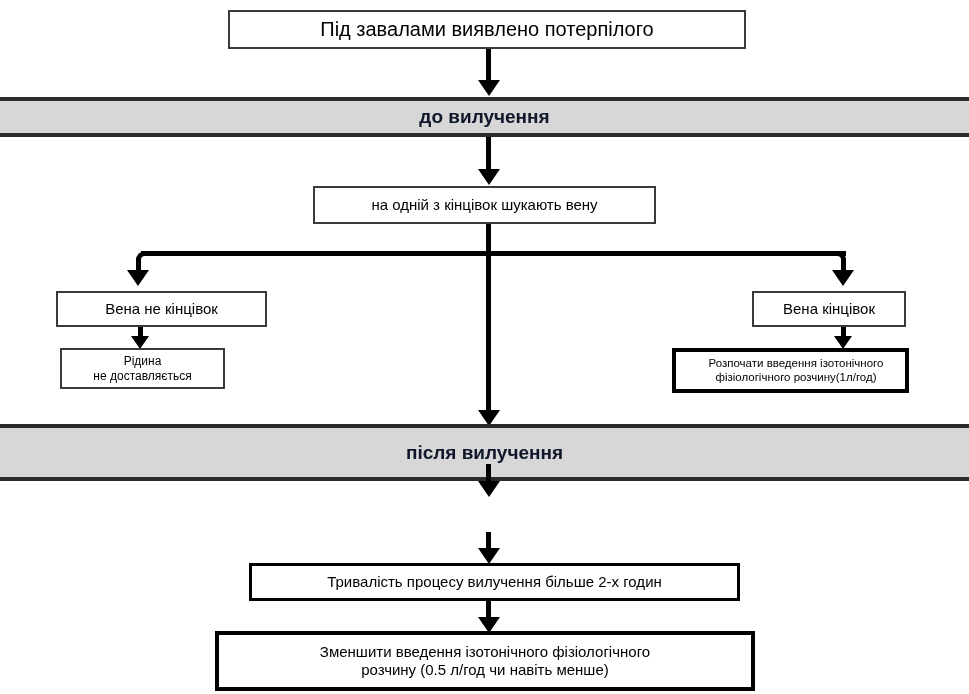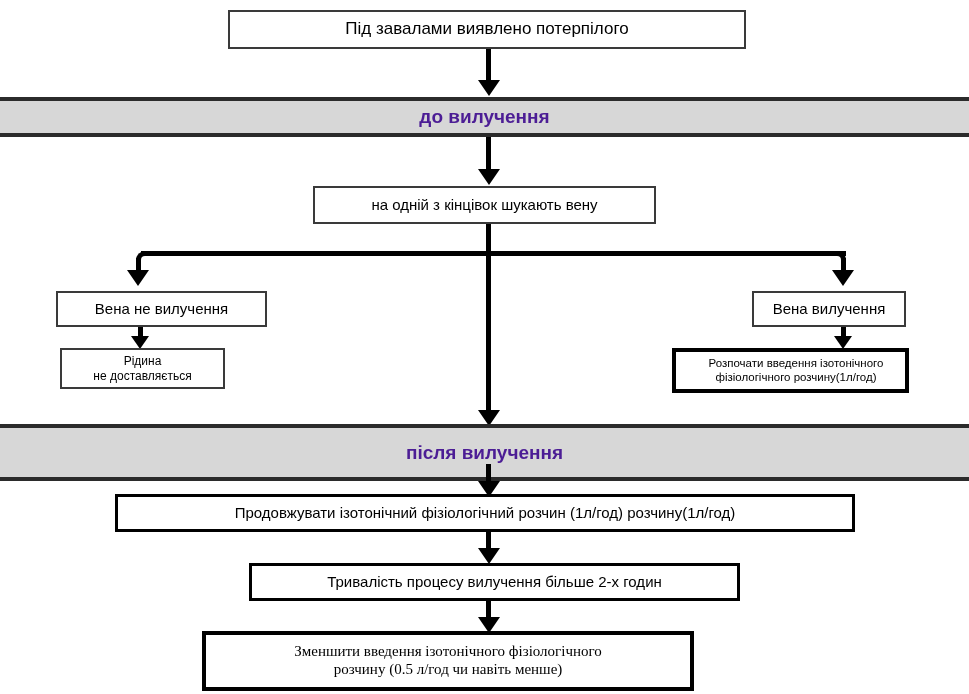--- a/index.html
+++ b/index.html
@@ -28,40 +28,40 @@
     justify-content: center;
     text-align: center;
     color: #000000;
     line-height: 1.18;
     white-space: pre-line;
   }
   .node.thin   { border: 2px solid #3a3a3a; }
   .node.thick  { border: 4px solid #000000; }
   .node.medium { border: 3px solid #000000; }
 
-  .t-lg  { font-size: 17px; }
+  .t-lg  { font-size: 20px; }
   .t-md  { font-size: 15px; }
   .t-sm  { font-size: 12px; }
   .t-xs  { font-size: 11.5px; padding-left: 11px; }
 
   
   .band {
     position: absolute;
     left: 0;
     width: 969px;
     box-sizing: border-box;
     background: #d7d7d7;
     border-top: 4px solid #2b2b2b;
     border-bottom: 4px solid #2b2b2b;
     display: flex;
     align-items: center;
     justify-content: center;
     font-size: 19px;
     font-weight: bold;
-    color: #4c1d95;
+    color: #0f172a;
   }
 
   
   .vline {
     position: absolute;
     background: #000000;
     width: 5px;
   }
   .hline {
     position: absolute;
@@ -123,47 +123,46 @@
   <div class="hline" style="left:141px; top:251px; width:705px;"></div>
 
   <div class="elbow left-top" style="left:136px; top:251px; width:14px; height:14px;"></div>
   <div class="vline" style="left:136px; top:258px; height:16px;"></div>
   <div class="arrowhead" style="left:127px; top:270px;"></div>
 
   <div class="elbow right-top" style="left:832px; top:251px; width:14px; height:14px;"></div>
   <div class="vline" style="left:841px; top:258px; height:16px;"></div>
   <div class="arrowhead" style="left:832px; top:270px;"></div>
 
-  <div class="node thin t-md" style="left:56px; top:291px; width:211px; height:36px;">Вена не вилучення</div>
+  <div class="node thin t-md" style="left:56px; top:291px; width:211px; height:36px;">Вена не кінцівок</div>
 
   <div class="vline" style="left:138px; top:327px; height:12px;"></div>
   <div class="arrowhead small" style="left:131px; top:336px;"></div>
 
   <div class="node thin t-sm" style="left:60px; top:348px; width:165px; height:41px;text-align:center;">Рідина
 не доставляється</div>
 
-  <div class="node thin t-md" style="left:752px; top:291px; width:154px; height:36px;">Вена вилучення</div>
+  <div class="node thin t-md" style="left:752px; top:291px; width:154px; height:36px;">Вена кінцівок</div>
 
   <div class="vline" style="left:841px; top:327px; height:12px;"></div>
   <div class="arrowhead small" style="left:834px; top:336px;"></div>
 
   <div class="node thick t-xs" style="left:672px; top:348px; width:237px; height:45px;">Розпочати введення ізотонічного
 фізіологічного розчину(1л/год)</div>
 
   <div class="band" style="top:424px; height:57px;">після вилучення</div>
 
   <div class="vline" style="left:486px; top:464px; height:25px;"></div>
   <div class="arrowhead" style="left:478px; top:481px;"></div>
 
-  <div class="node medium t-md" style="left:115px; top:494px; width:740px; height:38px;">Продовжувати ізотонічний фізіологічний розчин (1л/год) розчину(1л/год)</div>
 
   <div class="vline" style="left:486px; top:532px; height:22px;"></div>
   <div class="arrowhead" style="left:478px; top:548px;"></div>
 
   <div class="node medium t-md" style="left:249px; top:563px; width:491px; height:38px;">Тривалість процесу вилучення більше 2-х годин</div>
 
   <div class="vline" style="left:486px; top:601px; height:22px;"></div>
   <div class="arrowhead" style="left:478px; top:617px;"></div>
 
-  <div class="node thick t-md" style="left:202px; top:631px; width:492px; height:60px;font-family:Liberation Serif, serif;">Зменшити введення ізотонічного фізіологічного
+  <div class="node thick t-md" style="left:215px; top:631px; width:540px; height:60px;">Зменшити введення ізотонічного фізіологічного
 розчину (0.5 л/год чи навіть менше)</div>
 
 </div>
 
 </body></html>

